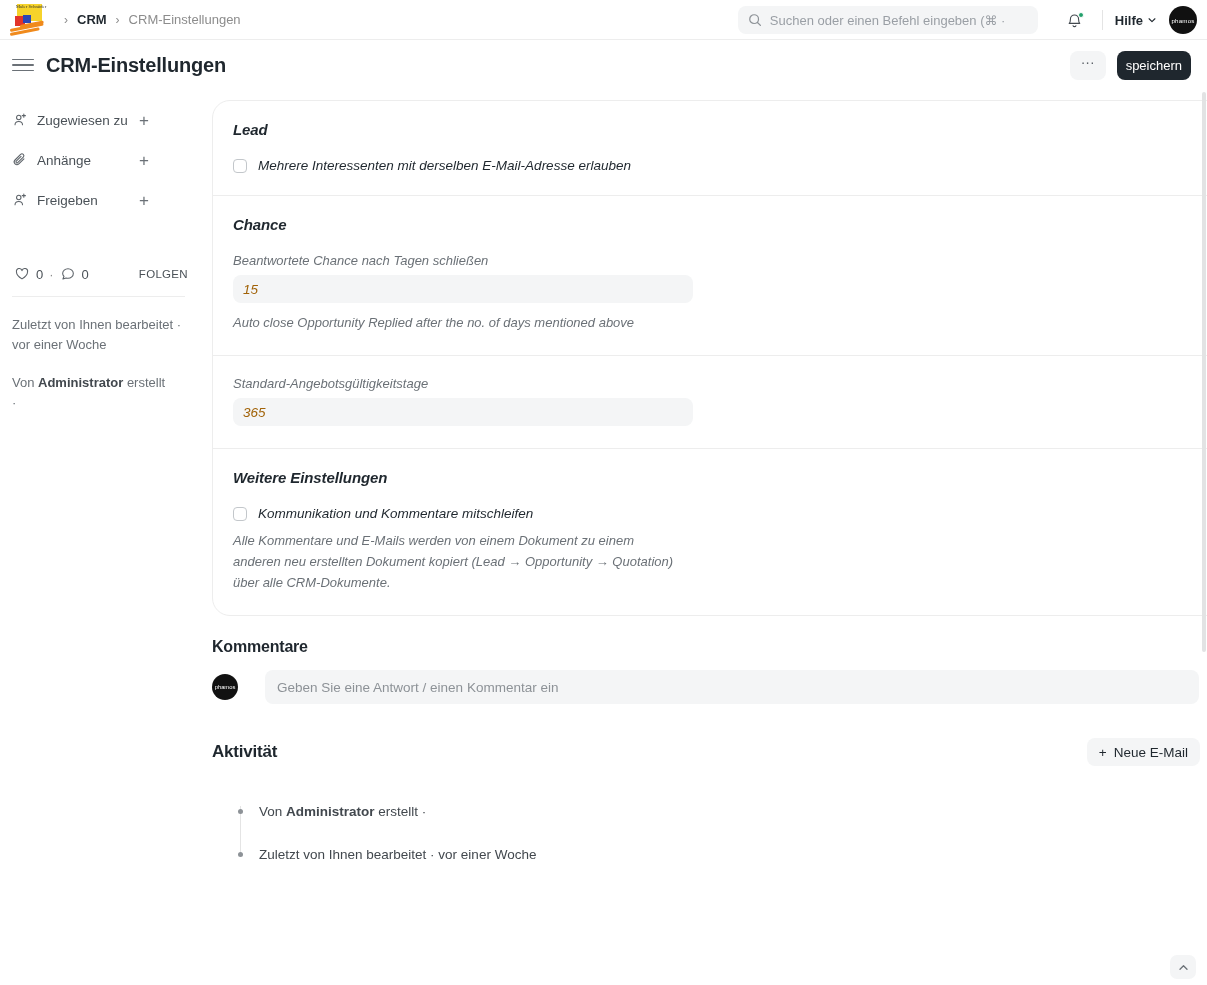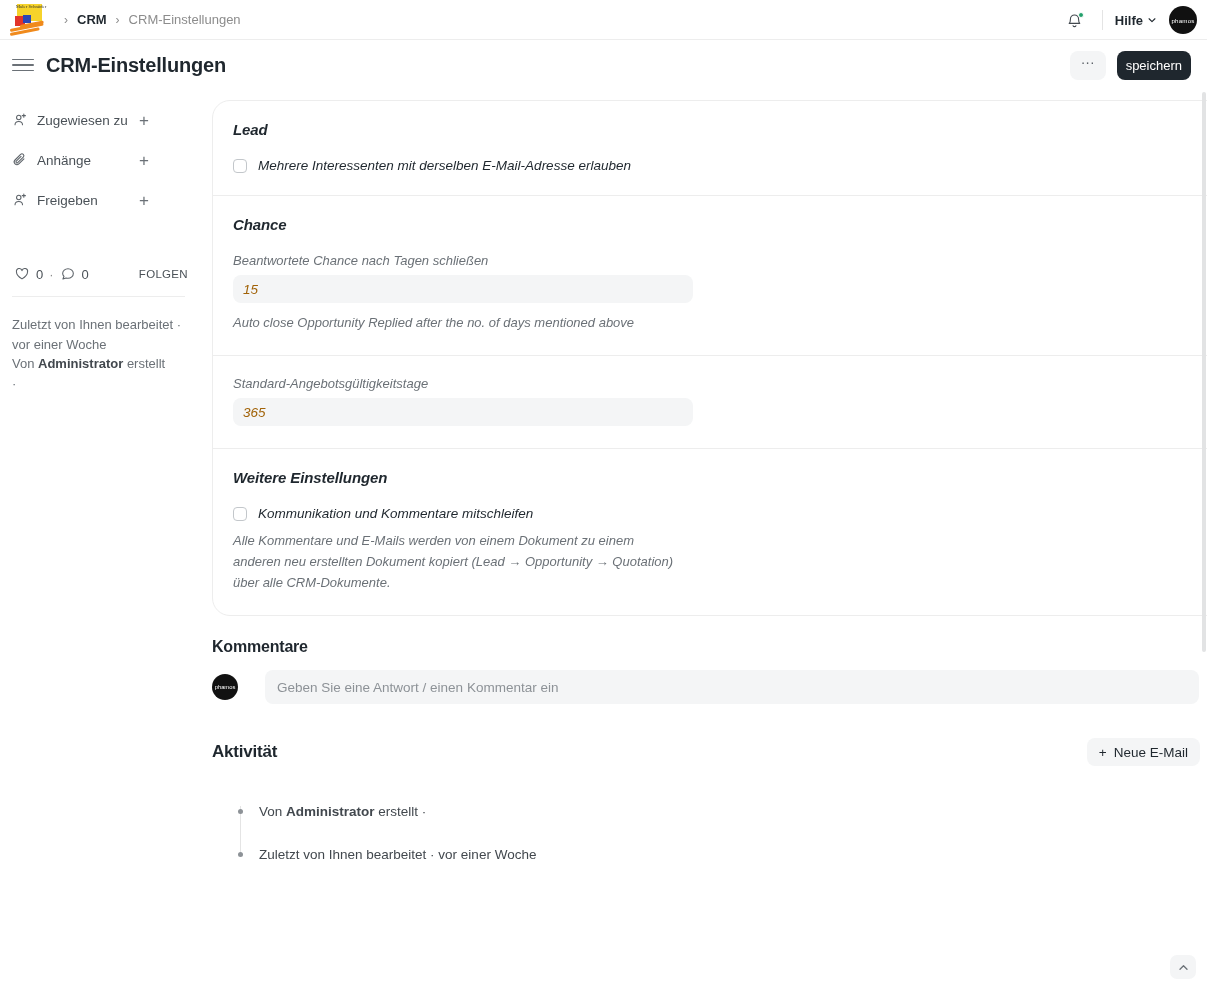--- a/index.html
+++ b/index.html
@@ -146,21 +146,21 @@
   }
   .stat { display: flex; align-items: center; gap: 6px; cursor: pointer; }
   .dotsep { color: #8d8d8d; }
   .follow {
     margin-left: 44px; font-size: 11.5px; letter-spacing: .3px;
     color: #4a5157; cursor: pointer;
   }
   .hr { height: 1px; background: #ededed; margin: 14px 0 18px 0; }
   .meta { font-size: 13px; color: #6b7177; line-height: 19.5px; }
   .meta b { font-weight: 600; color: #42484e; }
-  .meta + .meta { }
+  .meta + .meta { margin-top: 19px; }
 
   
   .main { flex: 1; padding: 10px 7px 0 15px; overflow: hidden; position: relative; }
   .card {
     border: 1px solid #ededed; border-radius: 18px; background: #fff;
     width: 1104px;
     font-style: italic;
   }
   .section { padding: 20px 20px 22px 20px; }
   .section + .section { border-top: 1px solid #ededed; }
@@ -250,20 +250,27 @@
   </div>
 
   <div class="breadcrumb">
     <span class="bc-sep">›</span>
     <span class="bc-link">CRM</span>
     <span class="bc-sep">›</span>
     <span class="bc-current">CRM-Einstellungen</span>
   </div>
 
   <div class="nav-right">
+    <div class="searchbox">
+      <svg width="14" height="14" viewBox="0 0 16 16" fill="none">
+        <circle cx="7" cy="7" r="5" stroke="#8d9297" stroke-width="1.4"></circle>
+        <line x1="10.8" y1="10.8" x2="14.2" y2="14.2" stroke="#8d9297" stroke-width="1.4" stroke-linecap="round"></line>
+      </svg>
+      <span class="search-ph">Suchen oder einen Befehl eingeben (⌘ ·</span>
+    </div>
 
     <div class="bell-btn">
       <svg width="17" height="17" viewBox="0 0 20 20" fill="none">
         <path d="M5.2 8.4a4.8 4.8 0 0 1 9.6 0c0 3.2.9 4.4 1.4 5H3.8c.5-.6 1.4-1.8 1.4-5Z" stroke="#42484e" stroke-width="1.3" stroke-linejoin="round"></path>
         <path d="M8.3 16.2a1.9 1.9 0 0 0 3.4 0" stroke="#42484e" stroke-width="1.3" stroke-linecap="round"></path>
       </svg>
       <span class="bell-dot"></span>
     </div>
 
     <span class="nav-div"></span>

